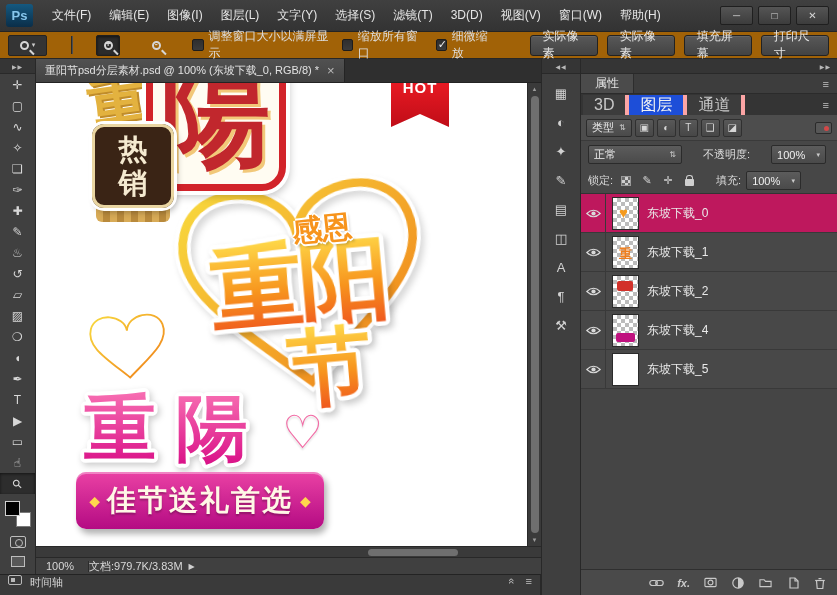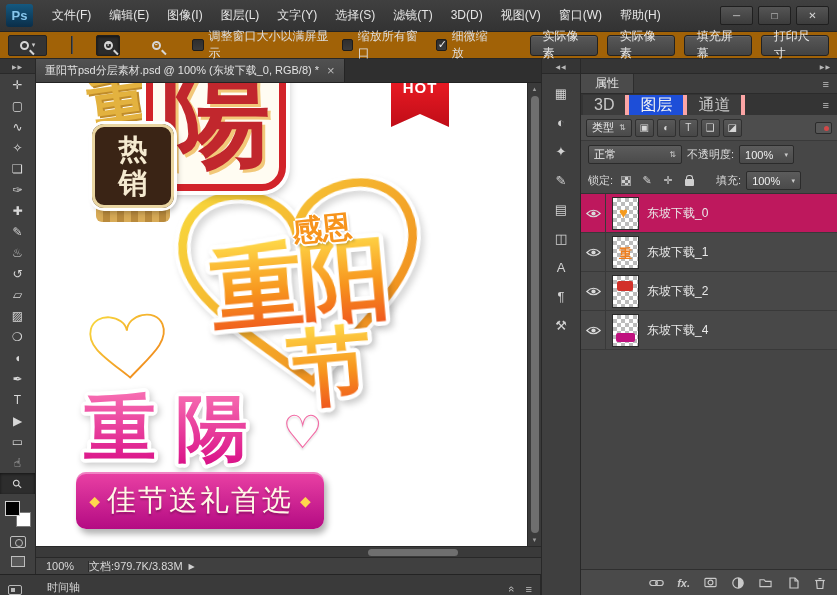--- a/index.html
+++ b/index.html
@@ -108,21 +108,21 @@
              filter:drop-shadow(3px 4px 3px rgba(0,0,0,.2))}
   .pink-svg{position:absolute;left:44px;top:300px;width:252px;height:92px;z-index:4;
             filter:drop-shadow(2px 3px 3px rgba(0,0,0,.2))}
   .pink-heart{position:absolute;left:246px;top:322px;font-size:46px;font-weight:bold;color:#f26ba5;z-index:4;
               text-shadow:0 2px 2px rgba(0,0,0,.15)}
   .banner{position:absolute;left:40px;top:389px;width:248px;height:57px;border-radius:10px;z-index:4;
           background:linear-gradient(180deg,#ea41a4,#b40b83);
           box-shadow:inset 0 2px 0 rgba(255,255,255,.35),3px 5px 6px rgba(0,0,0,.3);
           display:flex;align-items:center;justify-content:center;gap:7px}
   .banner .dia{color:#ffd84d;font-size:14px}
-  .banner-text{color:#fff8e6;font-size:29px;font-weight:normal;letter-spacing:2px;text-shadow:0 2px 2px rgba(0,0,0,.25)}
+  .banner-text{color:#fff8e6;font-size:29px;font-weight:bold;letter-spacing:2px;text-shadow:0 2px 2px rgba(0,0,0,.25)}
   svg text{font-family:"Liberation Sans","DejaVu Sans",sans-serif;font-weight:bold}
 
   
   .icon-dock{position:absolute;left:541px;top:59px;width:40px;bottom:0;background:#3f3f3f;
              border-left:1px solid #282828;border-right:1px solid #282828}
   #dock-icons{display:flex;flex-direction:column;align-items:center;gap:5px;padding-top:7px}
   .dock-icon{width:28px;height:24px;display:flex;align-items:center;justify-content:center;color:#d2d2d2;
              font-size:13px;border-radius:3px}
 
   
@@ -140,21 +140,21 @@
   .tabs-bar .pmenu{align-self:center}
   .filter-row{height:26px;background:#4d4d4d;border-bottom:1px solid #3a3a3a;display:flex;align-items:center;
               gap:3px;padding:0 5px}
   .mini-select{height:18px;padding:0 5px;background:linear-gradient(#5b5b5b,#4a4a4a);border:1px solid #2c2c2c;
                border-radius:2px;display:flex;align-items:center;gap:5px;font-size:11px;color:#ececec}
   #filter-icons{display:flex;gap:3px}
   .f-icon{width:19px;height:18px;background:linear-gradient(#585858,#474747);border:1px solid #303030;
           border-radius:2px;color:#d6d6d6;font-size:10px;display:flex;align-items:center;justify-content:center}
   .f-toggle{margin-left:auto;width:17px;height:12px;border:1px solid #2a2a2a;border-radius:2px;background:#575757;position:relative}
   .f-toggle::after{content:"";position:absolute;right:2px;top:3px;width:5px;height:5px;border-radius:50%;background:#d24848}
-  .blend-row{height:27px;background:#474747;display:flex;align-items:center;gap:5px;padding:0 7px;font-size:11px;color:#dcdcdc}
+  .blend-row{height:27px;background:#474747;display:flex;align-items:center;gap:21px;padding:0 7px;font-size:11px;color:#dcdcdc}
   .select{height:19px;background:linear-gradient(#5c5c5c,#4a4a4a);border:1px solid #2b2b2b;border-radius:2px;
           display:flex;align-items:center;justify-content:space-between;gap:4px;padding:0 5px;font-size:11px;color:#f0f0f0}
   .select.mode{width:94px}
   .select.val{width:55px}
   .updown{font-size:8px;color:#cbcbcb}
   .caret{font-size:7px;color:#cbcbcb}
   .lock-row{height:26px;background:#474747;border-bottom:1px solid #333;display:flex;align-items:center;gap:5px;
             padding:0 7px;font-size:11px;color:#dcdcdc}
   .lock-icon{width:16px;height:16px;display:flex;align-items:center;justify-content:center;color:#d2d2d2;font-size:11px}
   .mini-checker{width:10px;height:10px;border:1px solid #9a9a9a;
@@ -176,21 +176,21 @@
   .thumb.t3::after{content:"陽";position:absolute;left:6px;top:4px;font-size:13px;font-weight:bold;color:#c1272d}
   .thumb.t4::after{content:"";position:absolute;left:3px;top:18px;width:19px;height:9px;background:#c0127f;border-radius:2px}
   .layer-name{margin-left:8px;font-size:12px;color:#eaeaea;white-space:nowrap}
   .panel-bottom{height:26px;background:#4a4a4a;border-top:1px solid #2f2f2f;display:flex;align-items:center;
                 justify-content:flex-end;gap:13px;padding:0 10px}
   .pb-icon{display:flex;align-items:center;justify-content:center;color:#c9c9c9}
   .fx-label{font-size:11px;font-style:italic;font-weight:bold;color:#c9c9c9}
 
   
   .timeline{position:absolute;left:0;bottom:0;width:541px;height:21px;background:#3a3a3a;border-top:1px solid #232323;
-            border-right:1px solid #282828;display:flex;align-items:flex-end;gap:25px;padding:0 8px;font-size:11px;color:#d2d2d2}
+            border-right:1px solid #282828;display:flex;align-items:flex-start;gap:8px;padding:0 8px;font-size:11px;color:#d2d2d2}
   .tl-icon{width:14px;height:10px;border:1px solid #b9b9b9;border-radius:2px;position:relative}
   .tl-icon::after{content:"";position:absolute;left:2px;top:2px;width:4px;height:4px;background:#b9b9b9}
   .tl-right{margin-left:auto;display:flex;gap:10px;align-items:center;color:#c2c2c2}
   .rot90{display:inline-block;transform:rotate(90deg);font-size:11px}
 </style>
 </head>
 <body>
 
 <div class="app">
 
@@ -530,20 +530,30 @@
         </div>
         <div class="layer-row">
           <div class="eye-cell">
             <svg width="15" height="9" viewBox="0 0 15 9">
               <path d="M0.8 4.5 Q7.5 -2 14.2 4.5 Q7.5 11 0.8 4.5 Z" fill="none" stroke="#d9d9d9" stroke-width="1.1"></path>
               <circle cx="7.5" cy="4.5" r="2.1" fill="#d9d9d9"></circle>
             </svg>
           </div>
           <div class="thumb t4"></div>
           <span class="layer-name">东坡下载_4</span>
+        </div>
+        <div class="layer-row">
+          <div class="eye-cell">
+            <svg width="15" height="9" viewBox="0 0 15 9">
+              <path d="M0.8 4.5 Q7.5 -2 14.2 4.5 Q7.5 11 0.8 4.5 Z" fill="none" stroke="#d9d9d9" stroke-width="1.1"></path>
+              <circle cx="7.5" cy="4.5" r="2.1" fill="#d9d9d9"></circle>
+            </svg>
+          </div>
+          <div class="thumb t5 solid-white"></div>
+          <span class="layer-name">东坡下载_5</span>
         </div>
       </div>
     <div class="panel-bottom">
       <span class="pb-icon">
         <svg width="15" height="12" viewBox="0 0 15 12">
             <g fill="none" stroke="#c9c9c9" stroke-width="1.2">
               <rect x="0.8" y="3.5" width="7.5" height="5" rx="2.5"></rect>
               <rect x="6.7" y="3.5" width="7.5" height="5" rx="2.5"></rect>
             </g>
           </svg>

